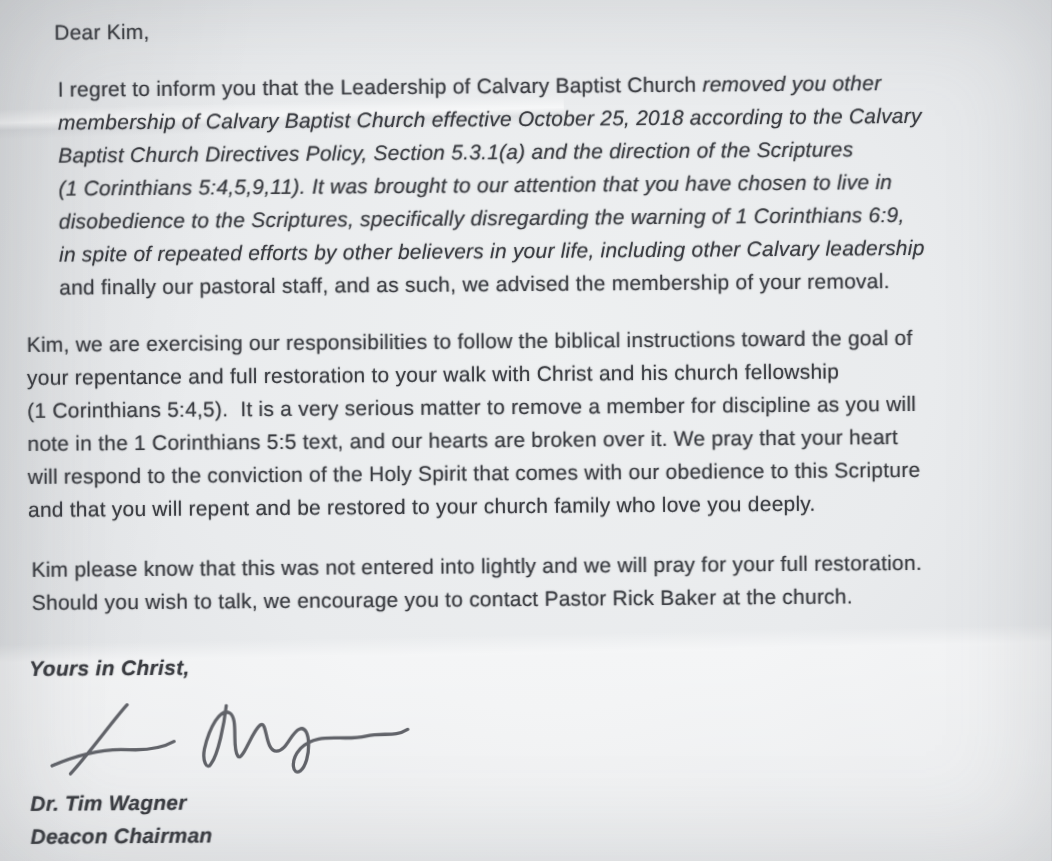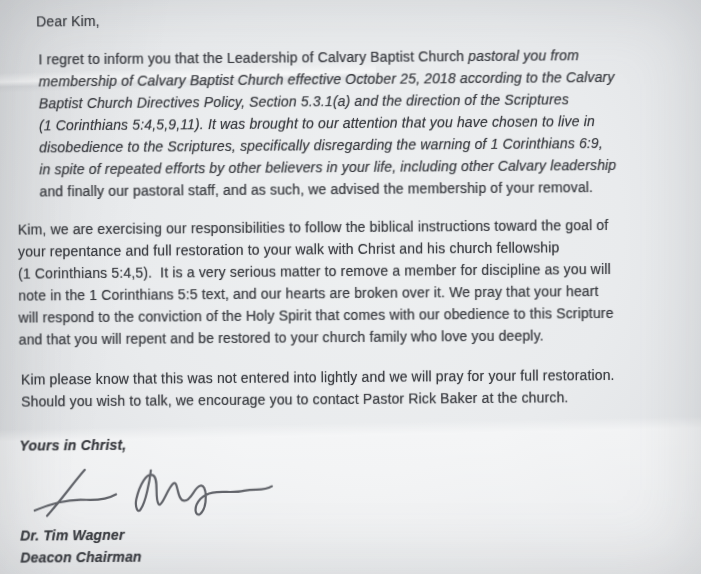--- a/index.html
+++ b/index.html
@@ -79,21 +79,21 @@
 
 <div class="photo">
   <div class="fold-top"></div>
   <div class="fold-bottom"></div>
 
   <div class="sheet">
 
     <div class="line salutation">Dear Kim,</div>
 
     <div class="para p1">
-      <div class="line"><span>I regret to inform you that the Leadership of Calvary Baptist Church </span><span class="it">pastoral you from</span></div>
+      <div class="line"><span>I regret to inform you that the Leadership of Calvary Baptist Church </span><span class="it">removed you other</span></div>
       <div class="line it">membership of Calvary Baptist Church effective October 25, 2018 according to the Calvary</div>
       <div class="line it">Baptist Church Directives Policy, Section 5.3.1(a) and the direction of the Scriptures</div>
       <div class="line it">(1 Corinthians 5:4,5,9,11). It was brought to our attention that you have chosen to live in</div>
       <div class="line it">disobedience to the Scriptures, specifically disregarding the warning of 1 Corinthians 6:9,</div>
       <div class="line it">in spite of repeated efforts by other believers in your life, including other Calvary leadership</div>
       <div class="line">and finally our pastoral staff, and as such, we advised the membership of your removal.</div>
     </div>
 
     <div class="para p2">
       <div class="line">Kim, we are exercising our responsibilities to follow the biblical instructions toward the goal of</div>

